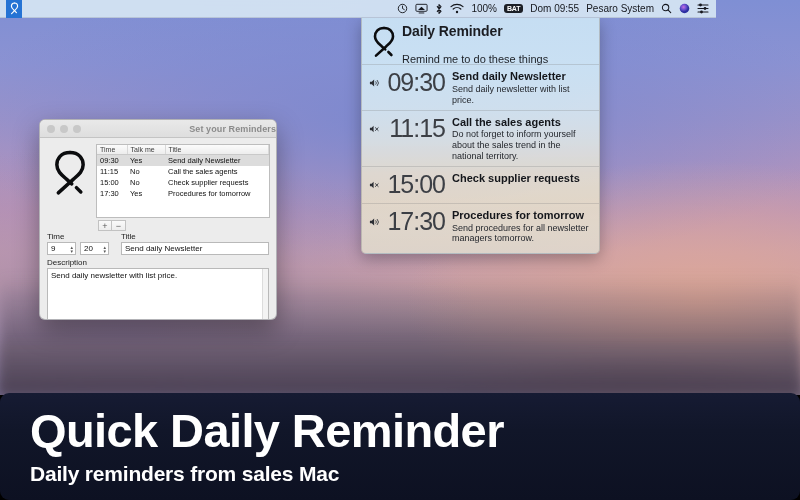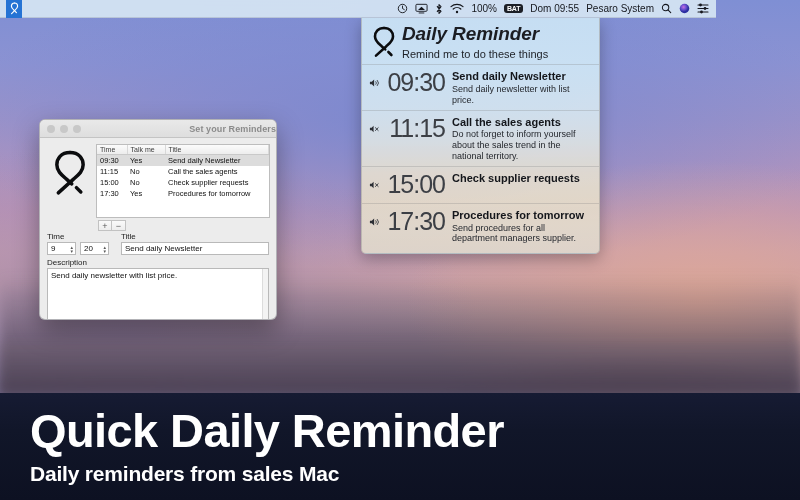--- a/index.html
+++ b/index.html
@@ -84,22 +84,22 @@
       rgba(219,226,228,.93) 52%,
       rgba(226,220,208,.94) 66%,
       rgba(228,218,201,.94) 78%,
       rgba(226,217,203,.95) 88%,
       rgba(222,214,203,.95) 100%);
     font-family:"Liberation Sans", sans-serif;
   }
   .panel-header { display:flex; align-items:flex-start; padding:5px 8px 5px 7px; height:46px; }
   .panel-logo { width:30px; flex:0 0 30px; display:flex; align-items:center; justify-content:center; padding-top:2px; }
   .panel-titles { padding-left:3px; padding-top:1px; }
-  .panel-title { font-size:19px; font-style:italic; font-weight:bold; color:#1b1d22; letter-spacing:-.1px; line-height:1.05; }
-  .panel-sub { font-size:11px; color:#1d2026; margin-top:4px; line-height:1.1; }
+  .panel-title { font-size:14px; font-weight:bold; color:#1b1d22; letter-spacing:-.1px; line-height:1.05; }
+  .panel-sub { font-size:11px; color:#1d2026; margin-top:14px; line-height:1.1; }
 
   .rem-row {
     display:flex; align-items:flex-start;
     border-top:1px solid rgba(130,130,130,.28);
     padding:3px 7px 4px 4px;
   }
   .rem-spk { width:17px; flex:0 0 17px; padding-top:10px; display:flex; justify-content:center; }
   .rem-time {
     width:62px; flex:0 0 62px; text-align:right;
     font-size:25px; color:#3c3f45; letter-spacing:-1px; line-height:1.15;
@@ -170,21 +170,21 @@
   .desc-area {
     background:#fff; border:1px solid #b9b9b9; height:55px; margin-top:1px;
     font-size:8px; color:#101010; padding:2px 3px; position:relative; overflow:hidden;
   }
   .desc-area .sb { position:absolute; right:0; top:0; bottom:0; width:6px; background:#f3f3f3; border-left:1px solid #dcdcdc; }
 
   
   #banner {
     position:absolute; left:0; top:393px; width:800px; height:107px;
     background:linear-gradient(180deg,#161b33 0%,#111629 35%,#0d1122 100%);
-    z-index:40; padding:14px 0 0 30px; overflow:hidden;
+    z-index:40; padding:14px 0 0 30px; overflow:hidden;border-radius:9px;
   }
   #banner .b-title {
     font-size:47px; font-weight:bold; color:#fff; letter-spacing:-.6px; line-height:1.0;
   }
   #banner .b-sub {
     font-size:21px; font-weight:bold; color:#fff; margin-top:8px; letter-spacing:-.2px;
   }
 </style>
 </head>
 <body>
@@ -326,21 +326,21 @@
       <div class="rem-spk">
         <svg width="11" height="10" viewBox="0 0 12 10">
             <path d="M1 3.6 H3 L5.6 1.2 V8.8 L3 6.4 H1 Z" fill="#2b2e34"></path>
             <path d="M7.2 3.2 A2.6 2.6 0 0 1 7.2 6.8" stroke="#2b2e34" stroke-width=".9" fill="none"></path>
             <path d="M8.8 1.8 A4.6 4.6 0 0 1 8.8 8.2" stroke="#2b2e34" stroke-width=".9" fill="none"></path>
           </svg>
       </div>
       <div class="rem-time">17:30</div>
       <div class="rem-text">
         <div class="rem-title">Procedures for tomorrow</div>
-        <div class="rem-desc">Send procedures for all department managers supplier.</div>
+        <div class="rem-desc">Send procedures for all newsletter managers tomorrow.</div>
       </div>
     </div>
 
   </div>
 
 </div>
 
 <div id="win">
 
   <div class="titlebar">

